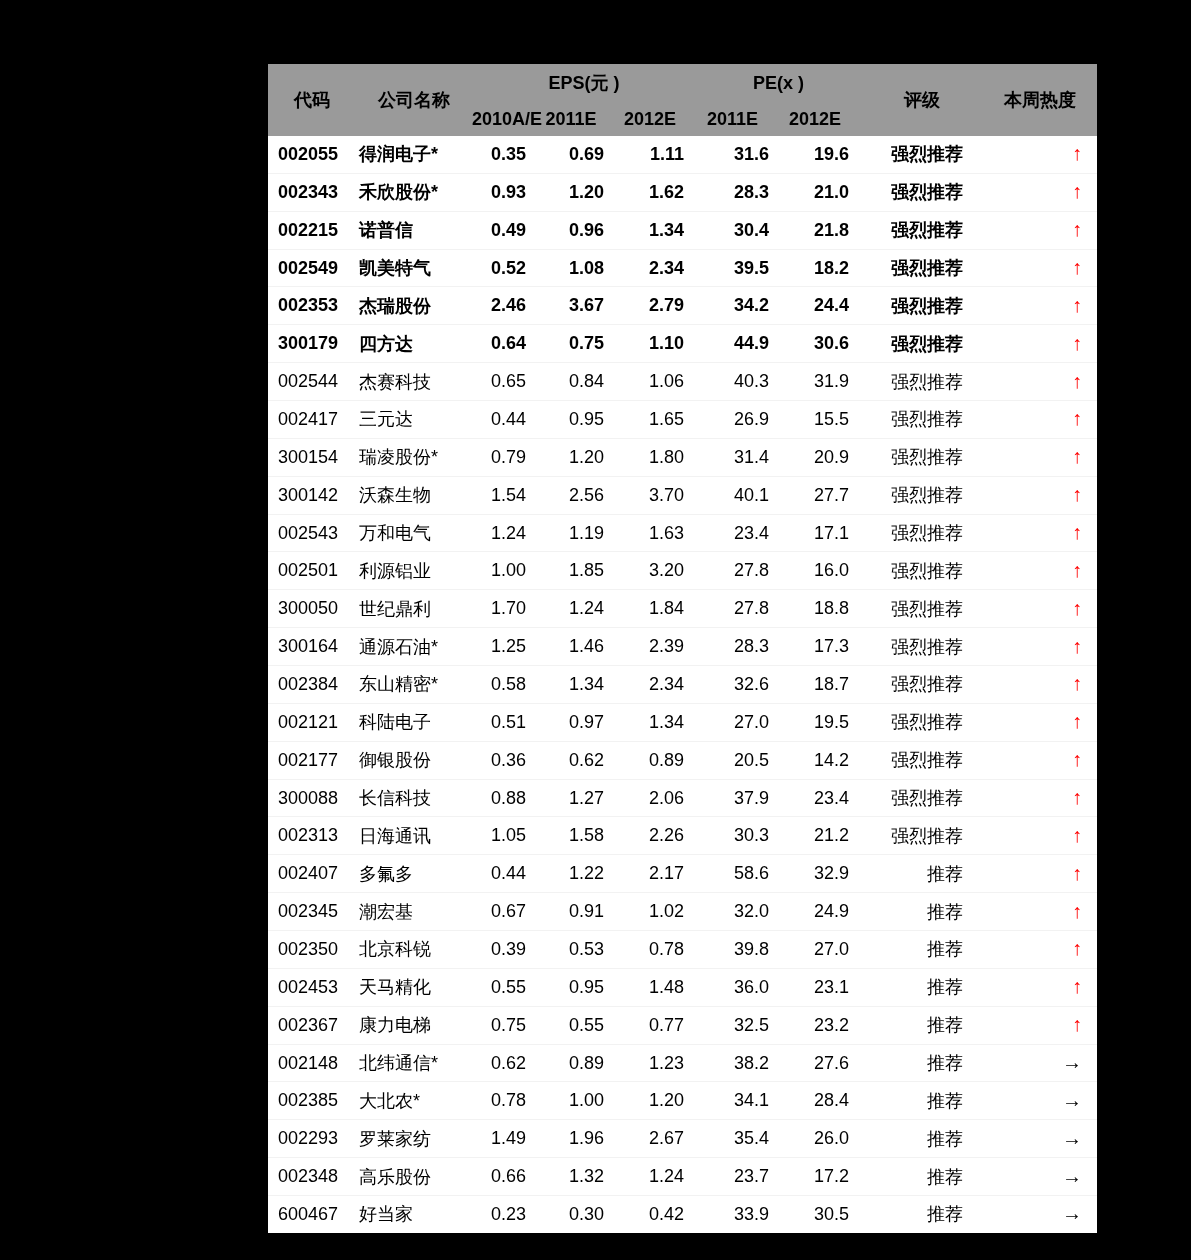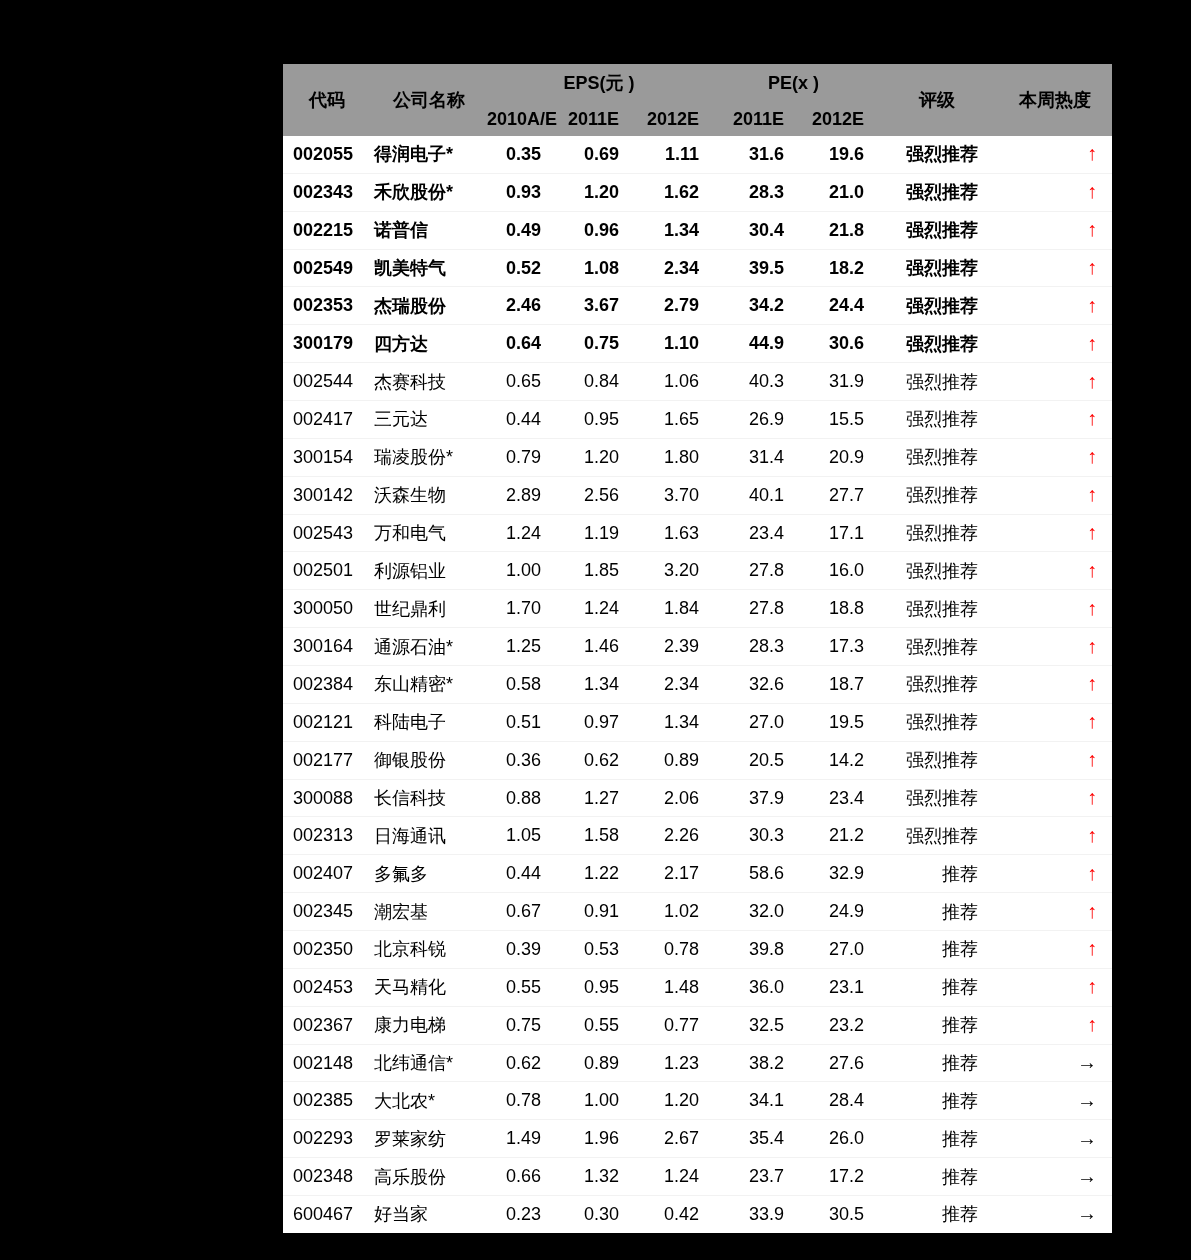--- a/index.html
+++ b/index.html
@@ -13,21 +13,21 @@
   }
   .page {
     position: relative;
     width: 1191px;
     height: 1260px;
     background: var(--page-bg, #000);
     overflow: hidden;
   }
   .table-wrap {
     position: absolute;
-    left: 283px;
+    left: 268px;
     top: 64px;
     width: 749px;
   }
   table.stock-table {
     border-collapse: collapse;
     table-layout: fixed;
     width: 829px;
     background: var(--table-bg, #fff);
     color: #000;
   }
@@ -45,21 +45,21 @@
     background: var(--header-bg, #9a9a9a);
     font-weight: bold;
     font-size: 18px;
     padding: 0;
     color: #000;
   }
   thead tr.h1 th { height: 38px; }
   thead tr.h2 th { height: 34px; }
   th.th-center { text-align: center; vertical-align: middle; }
   th.th-group  { text-align: center; vertical-align: middle; }
-  th.th-sub    { text-align: right; padding-right: 12px; vertical-align: middle; }
+  th.th-sub    { text-align: center; padding-right: 12px; vertical-align: middle; }
 
   tbody td {
     height: 36.86px;
     font-size: 18px;
     padding: 0;
     vertical-align: middle;
     border-bottom: 1px solid #f2f2f2;
     background: #fff;
   }
   tbody tr:last-child td { border-bottom: none; }
@@ -214,21 +214,21 @@
             <td class="td-num">1.20</td>
             <td class="td-num">1.80</td>
             <td class="td-num">31.4</td>
             <td class="td-num">20.9</td>
             <td class="td-rating">强烈推荐</td>
             <td class="td-heat"><span class="arrow-up">↑</span></td>
           </tr>
           <tr>
             <td class="td-code">300142</td>
             <td class="td-name">沃森生物</td>
-            <td class="td-num">2.89</td>
+            <td class="td-num">1.54</td>
             <td class="td-num">2.56</td>
             <td class="td-num">3.70</td>
             <td class="td-num">40.1</td>
             <td class="td-num">27.7</td>
             <td class="td-rating">强烈推荐</td>
             <td class="td-heat"><span class="arrow-up">↑</span></td>
           </tr>
           <tr>
             <td class="td-code">002543</td>
             <td class="td-name">万和电气</td>

